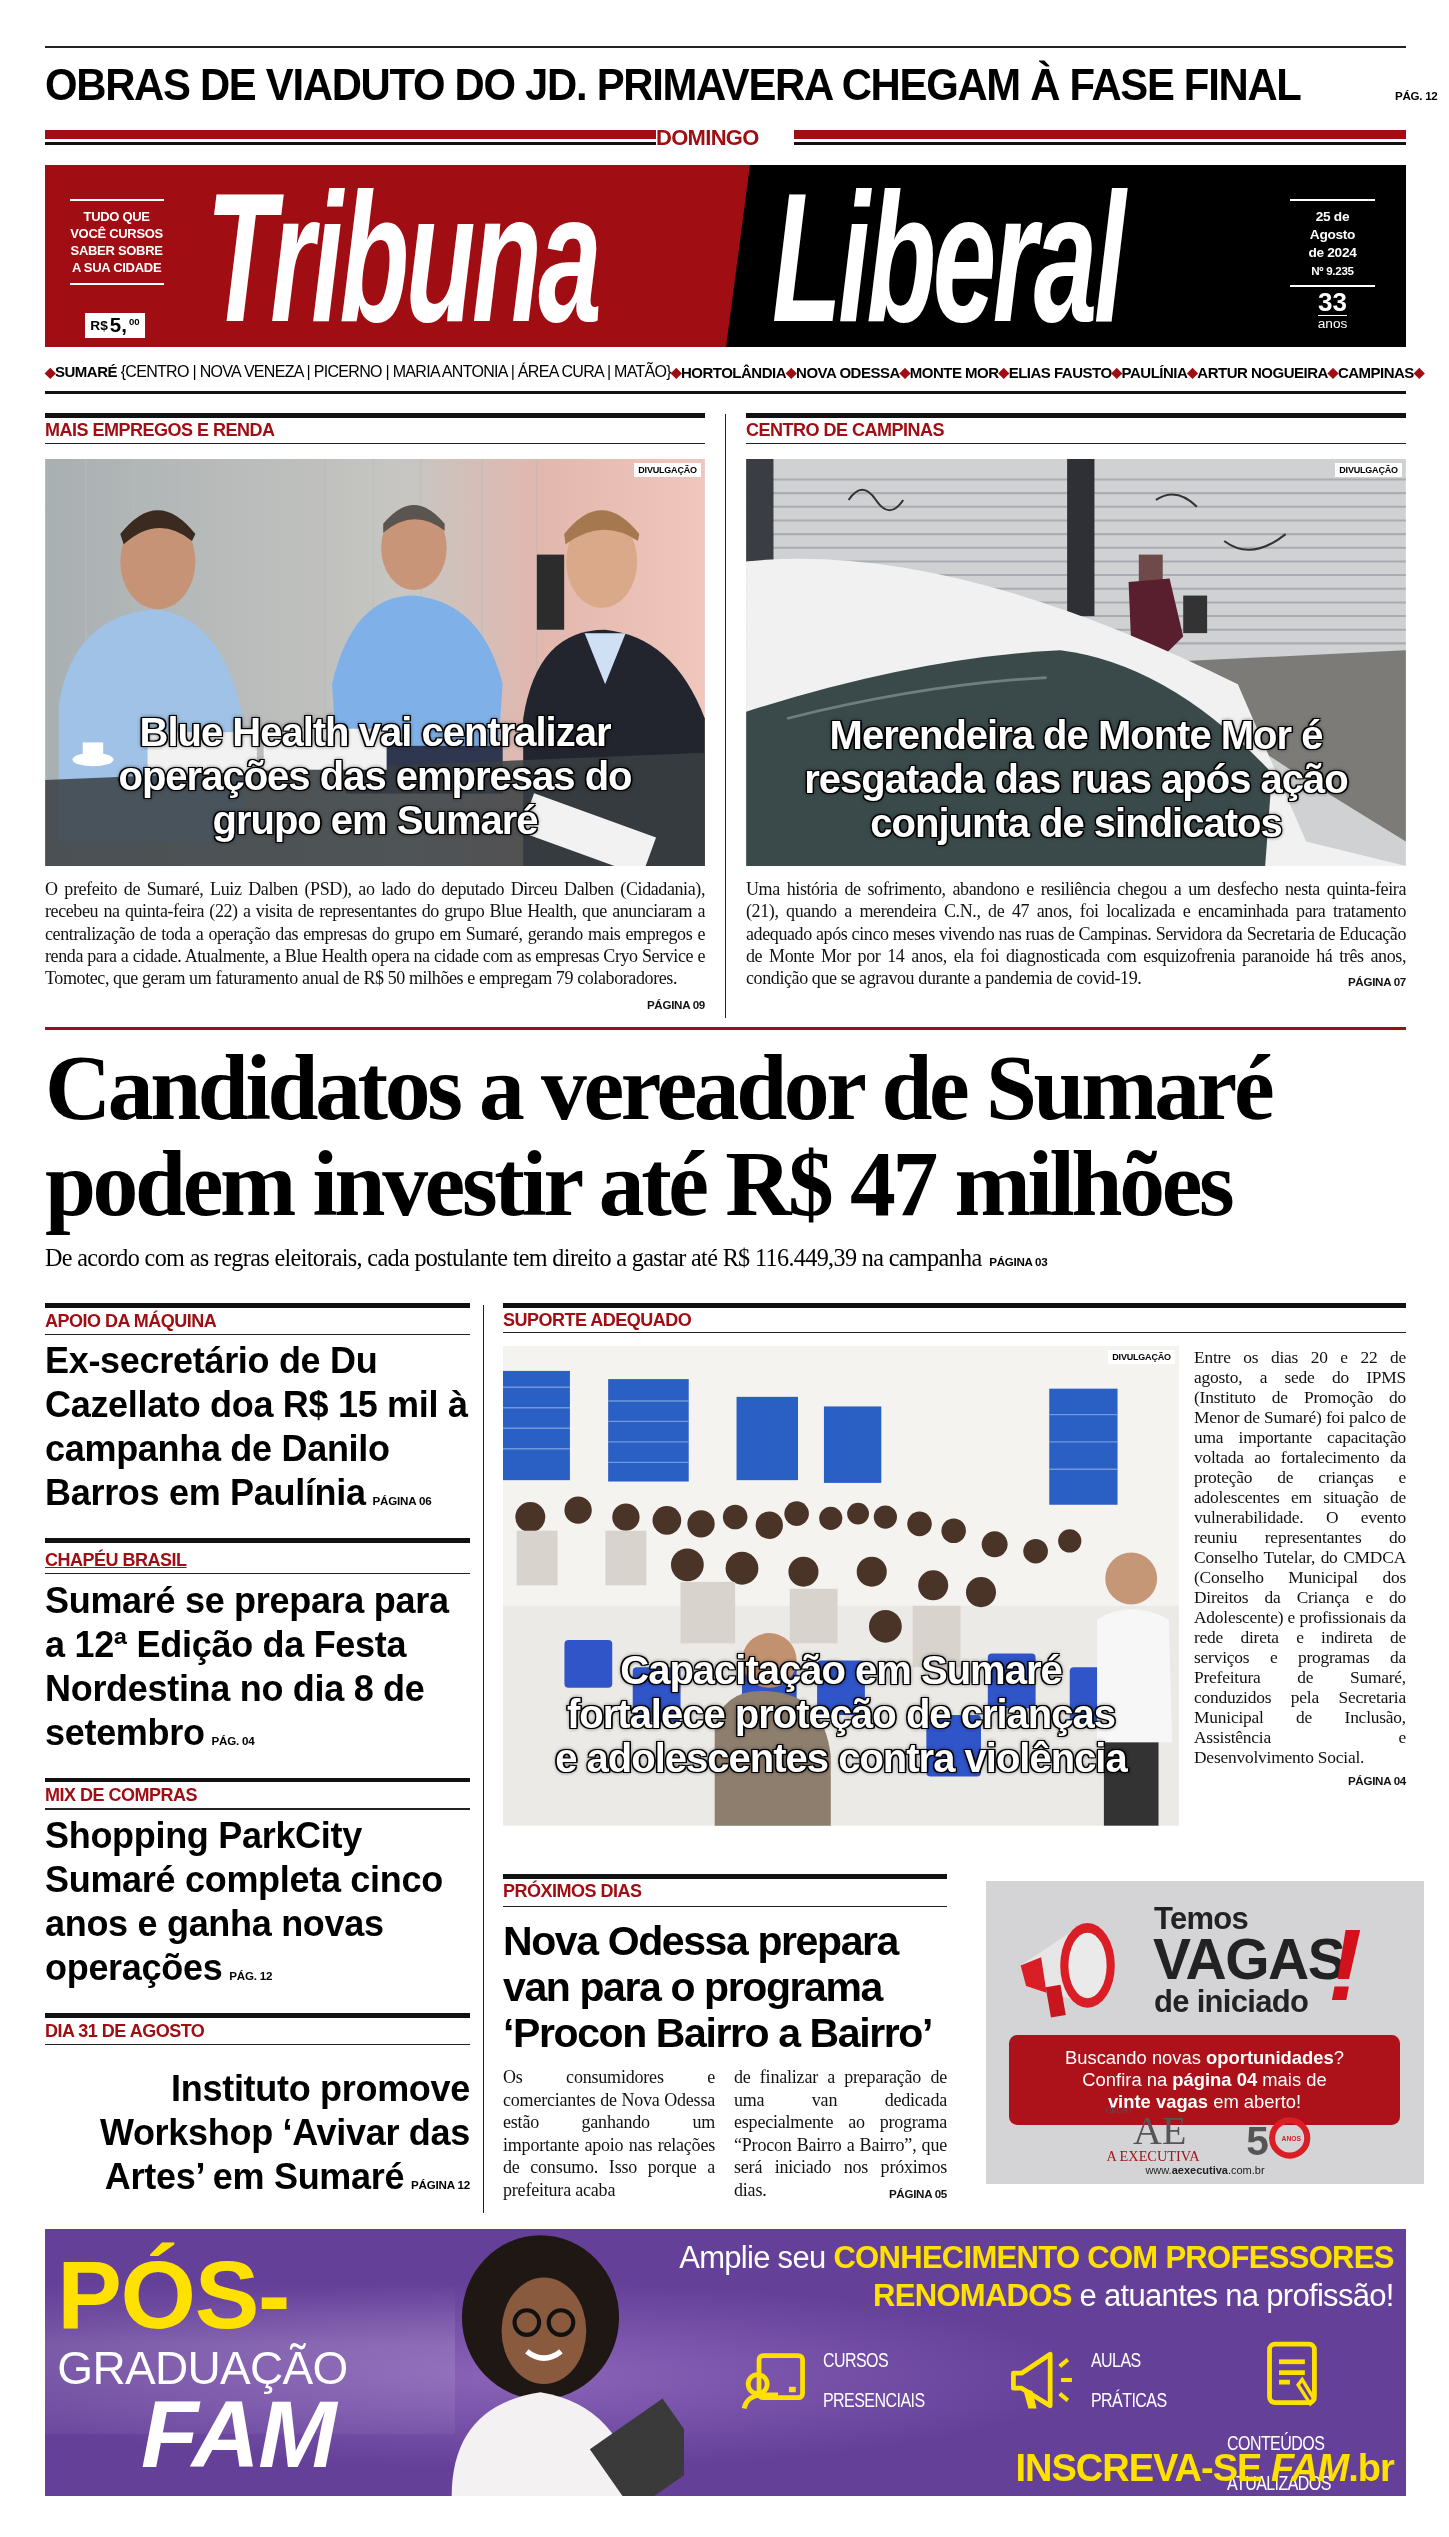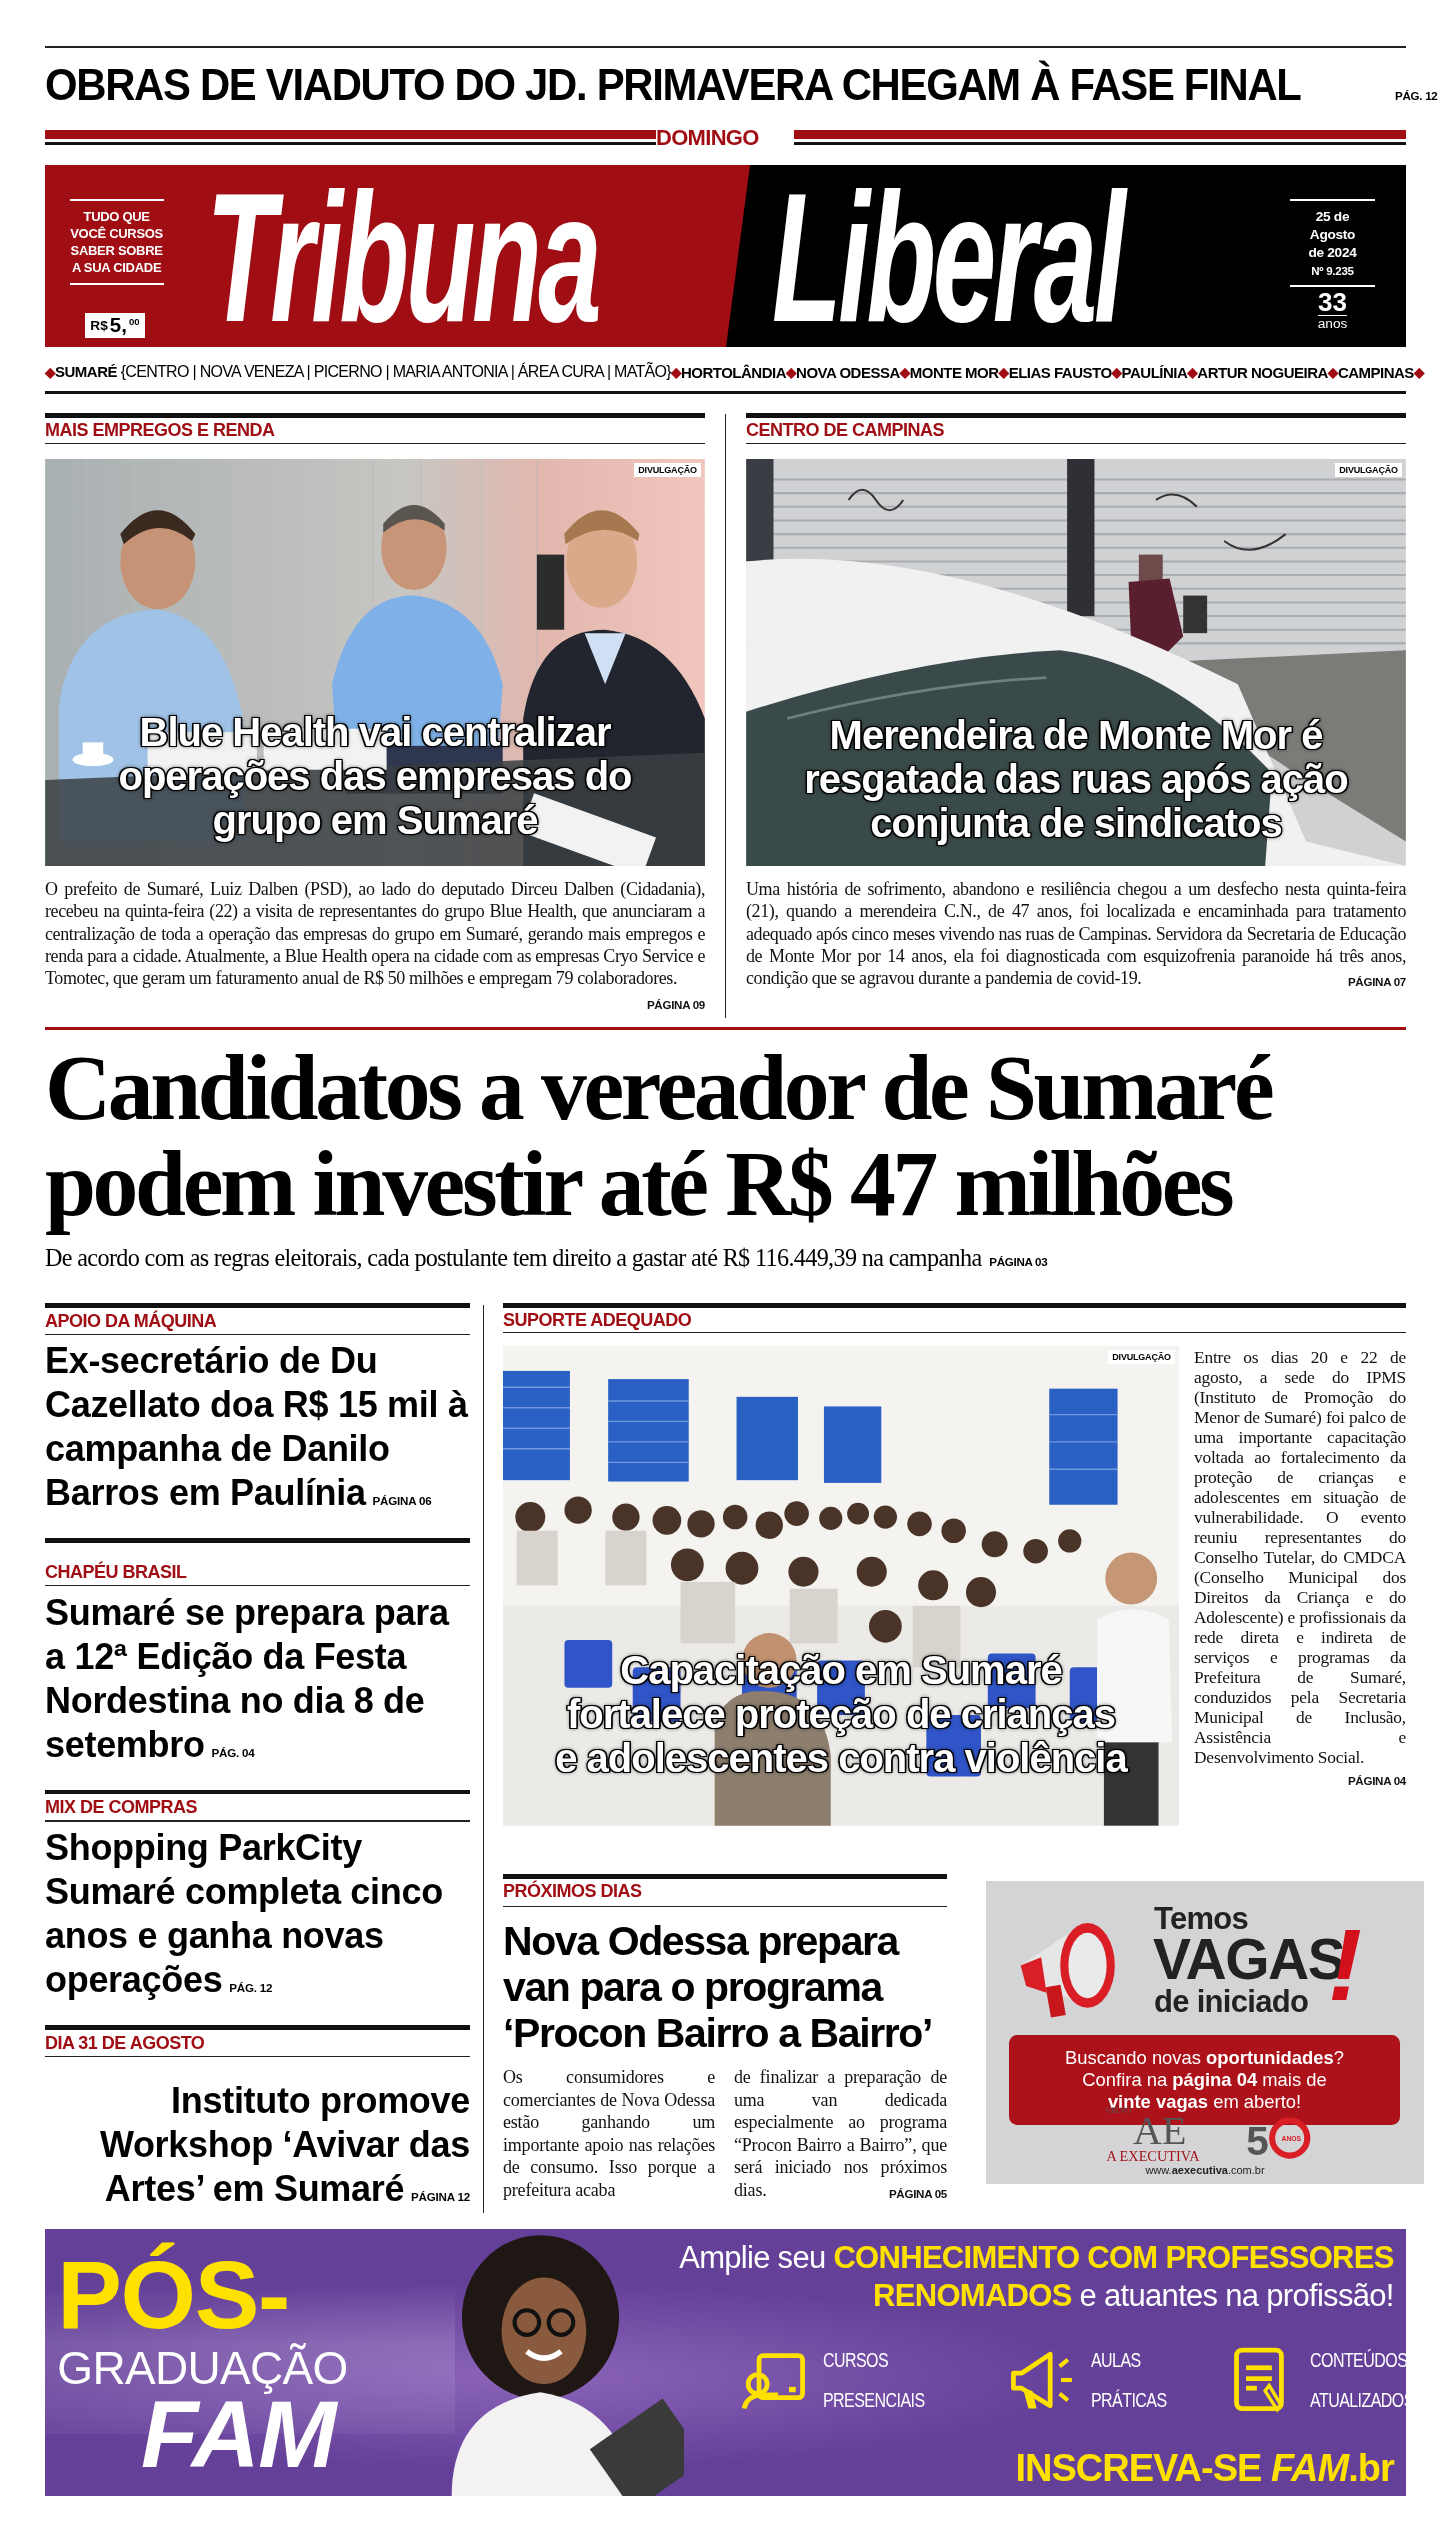--- a/index.html
+++ b/index.html
@@ -293,21 +293,21 @@
 
 <div class="abs" style="left:45px;top:1303px;width:425px;">
   <div class="kick-rule-top"></div>
   <div class="kicker" style="margin-top:2px;">APOIO DA MÁQUINA</div>
   <div class="kick-rule-bot" style="margin-top:2px;"></div>
   <div class="brief-title" style="margin-top:4.1px;">
     <span>Ex-secretário de Du Cazellato doa R$ 15 mil à campanha de Danilo Barros em Paulínia</span><span class="pg">PÁGINA 06</span>
   </div>
 
   <div class="kick-rule-top" style="margin-top:15px;"></div>
-  <div class="kicker" style="margin-top:18px;">CHAPÉU BRASIL</div>
+  <div class="kicker" style="margin-top:6px;text-decoration:underline;">CHAPÉU BRASIL</div>
   <div class="kick-rule-bot" style="margin-top:2px;"></div>
   <div class="brief-title" style="margin-top:4.1px;">
     <span>Sumaré se prepara para a 12ª Edição da Festa Nordestina no dia 8 de setembro</span><span class="pg">PÁG. 04</span>
   </div>
 
   <div class="kick-rule-top" style="margin-top:15px;"></div>
   <div class="kicker" style="margin-top:2px;">MIX DE COMPRAS</div>
   <div class="kick-rule-bot" style="margin-top:2px;"></div>
   <div class="brief-title" style="margin-top:4.1px;">
     <span>Shopping ParkCity Sumaré completa cinco anos e ganha novas operações</span><span class="pg">PÁG. 12</span>
@@ -493,21 +493,21 @@
       <path d="M22 62 L30 92 L42 92 L36 66" fill="#ffe100"></path>
       <line x1="76" y1="30" x2="88" y2="20" stroke="#ffe100" stroke-width="6"></line>
       <line x1="78" y1="50" x2="94" y2="50" stroke="#ffe100" stroke-width="6"></line>
       <line x1="76" y1="70" x2="88" y2="80" stroke="#ffe100" stroke-width="6"></line>
     </svg>
     <div class="fam-feat-label">
         <div>AULAS</div>
         <div>PRÁTICAS</div>
       </div>
   </div>
-  <div class="fam-feat" style="left:1182px;">
+  <div class="fam-feat" style="left:1182px;flex-direction:column;">
     <svg viewBox="0 0 100 100">
       <rect x="14" y="6" width="66" height="86" rx="8" fill="none" stroke="#ffe100" stroke-width="7"></rect>
       <line x1="28" y1="32" x2="66" y2="32" stroke="#ffe100" stroke-width="7"></line>
       <line x1="28" y1="48" x2="66" y2="48" stroke="#ffe100" stroke-width="7"></line>
       <line x1="28" y1="62" x2="44" y2="62" stroke="#ffe100" stroke-width="7"></line>
       <path d="M62 58 L80 88 L74 94 L56 66 Z" fill="none" stroke="#ffe100" stroke-width="5"></path>
     </svg>
     <div class="fam-feat-label">
         <div>CONTEÚDOS</div>
         <div>ATUALIZADOS</div>

